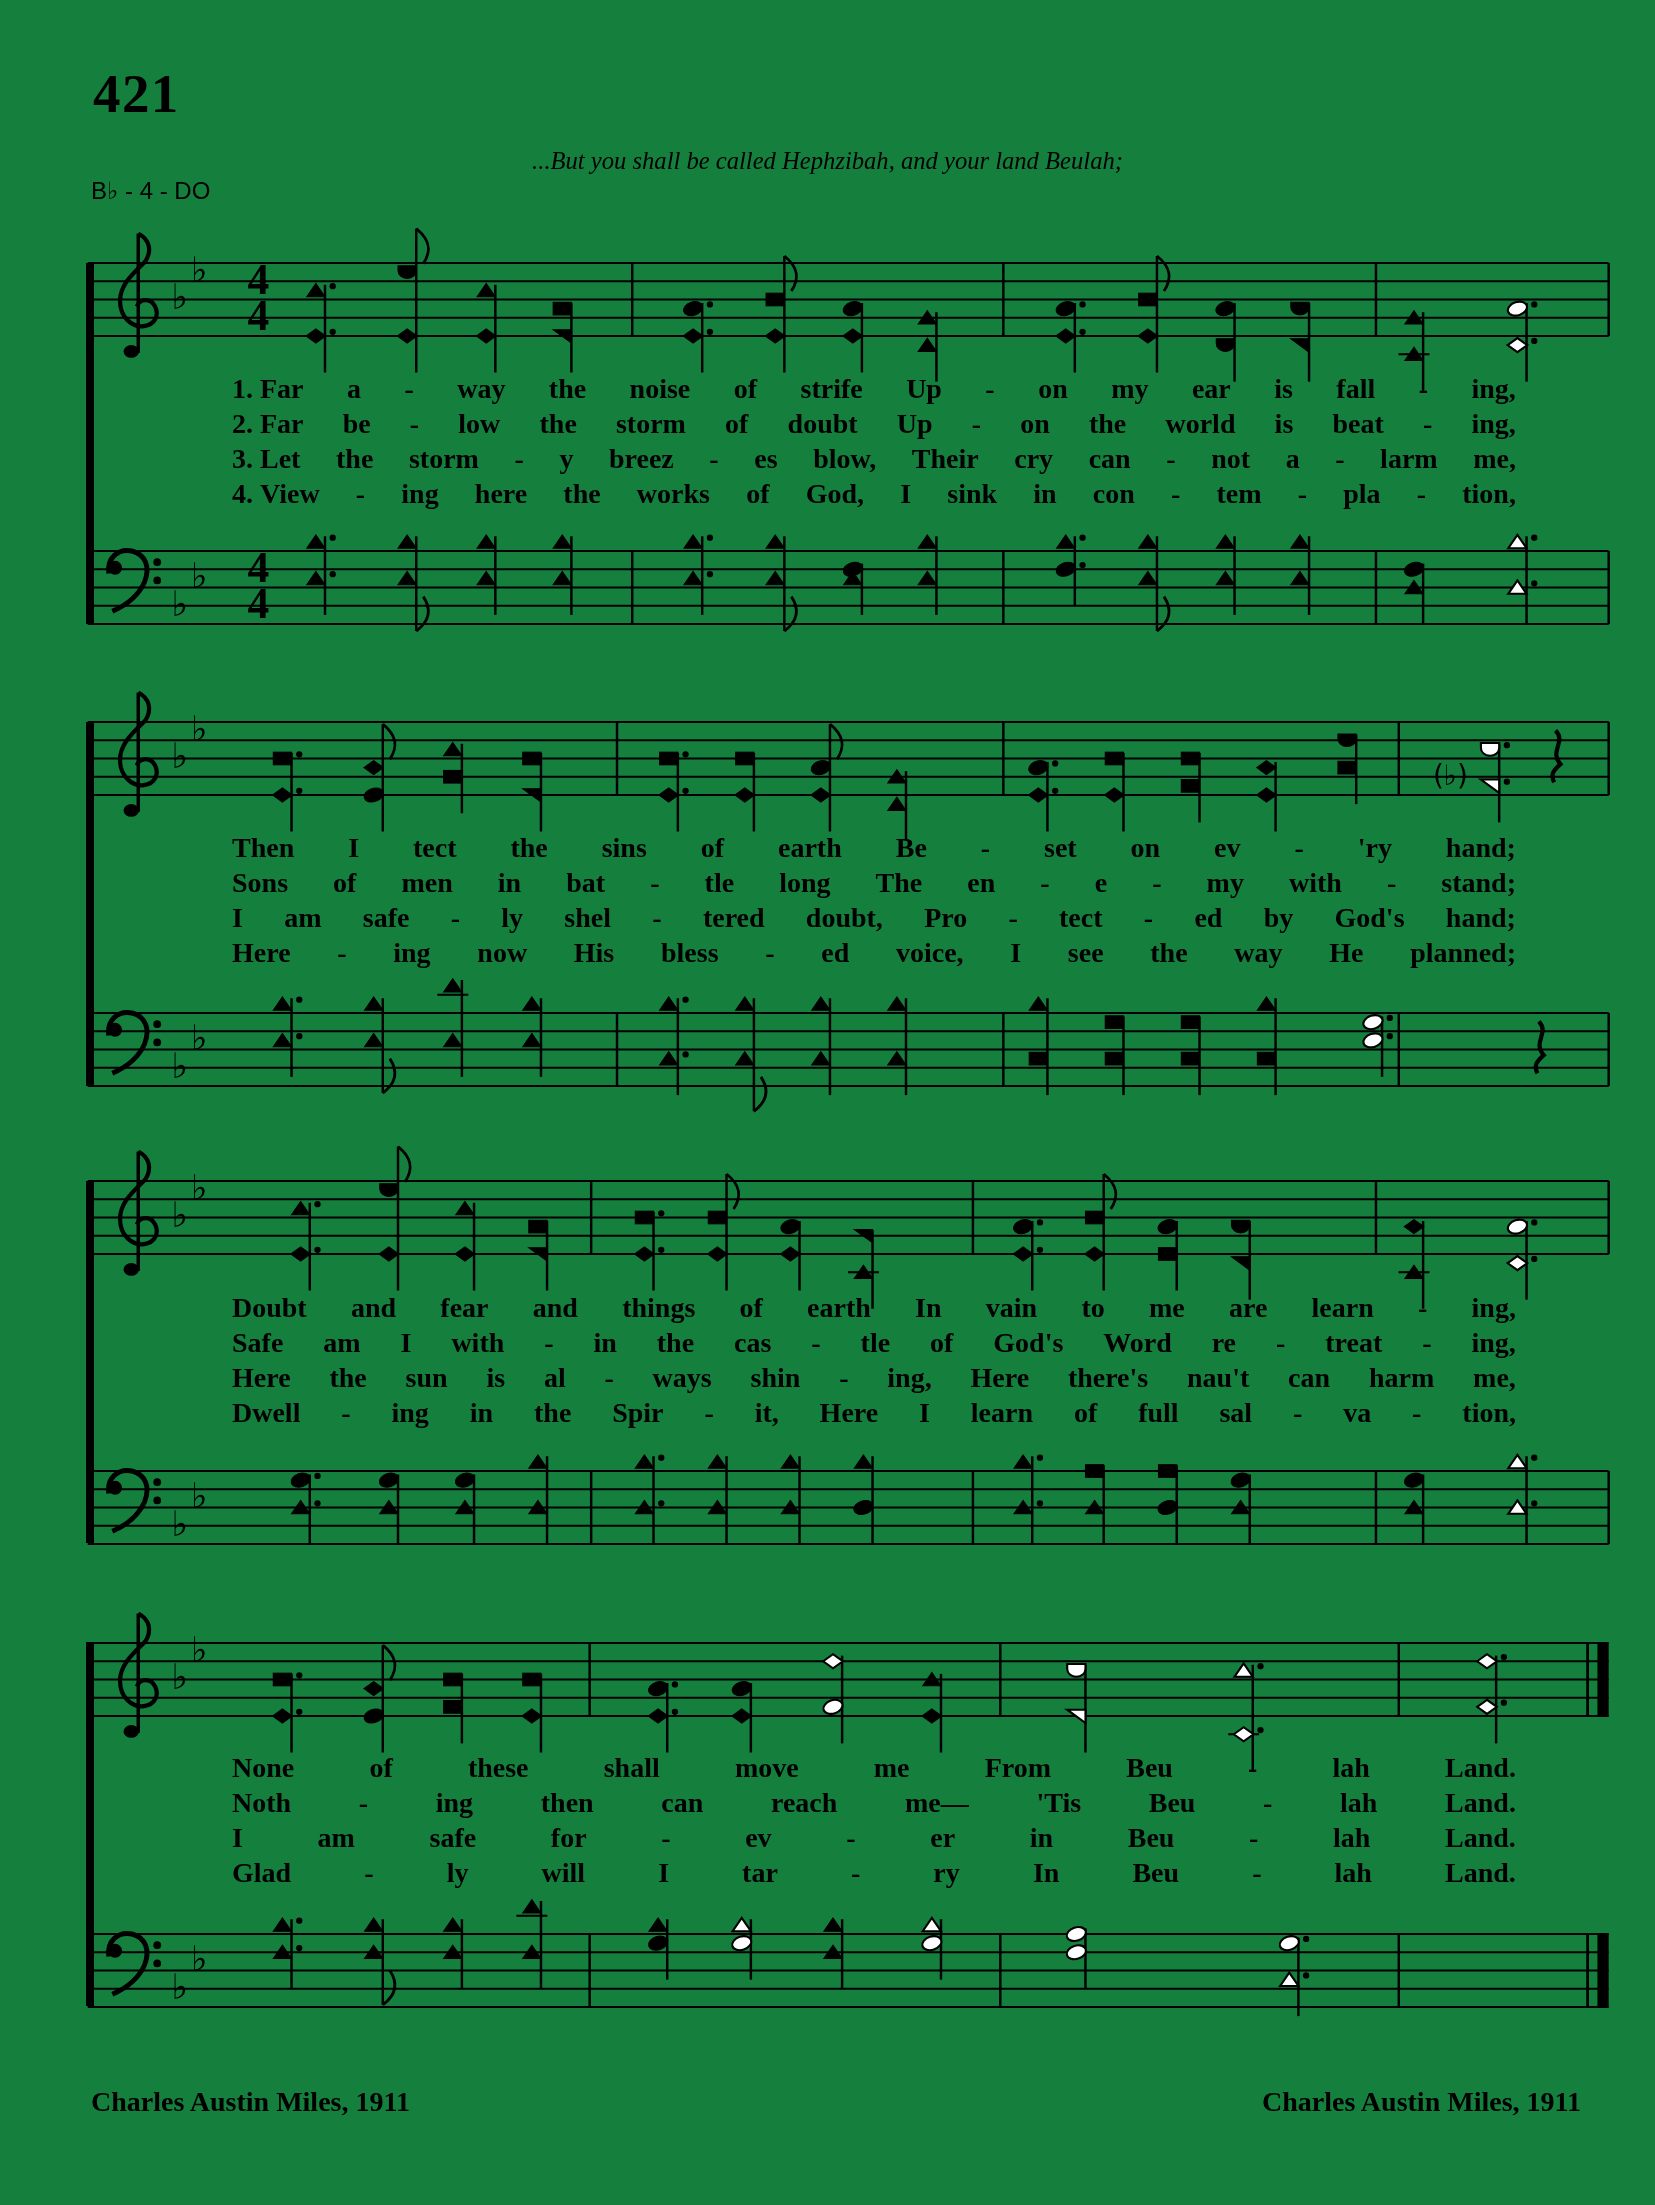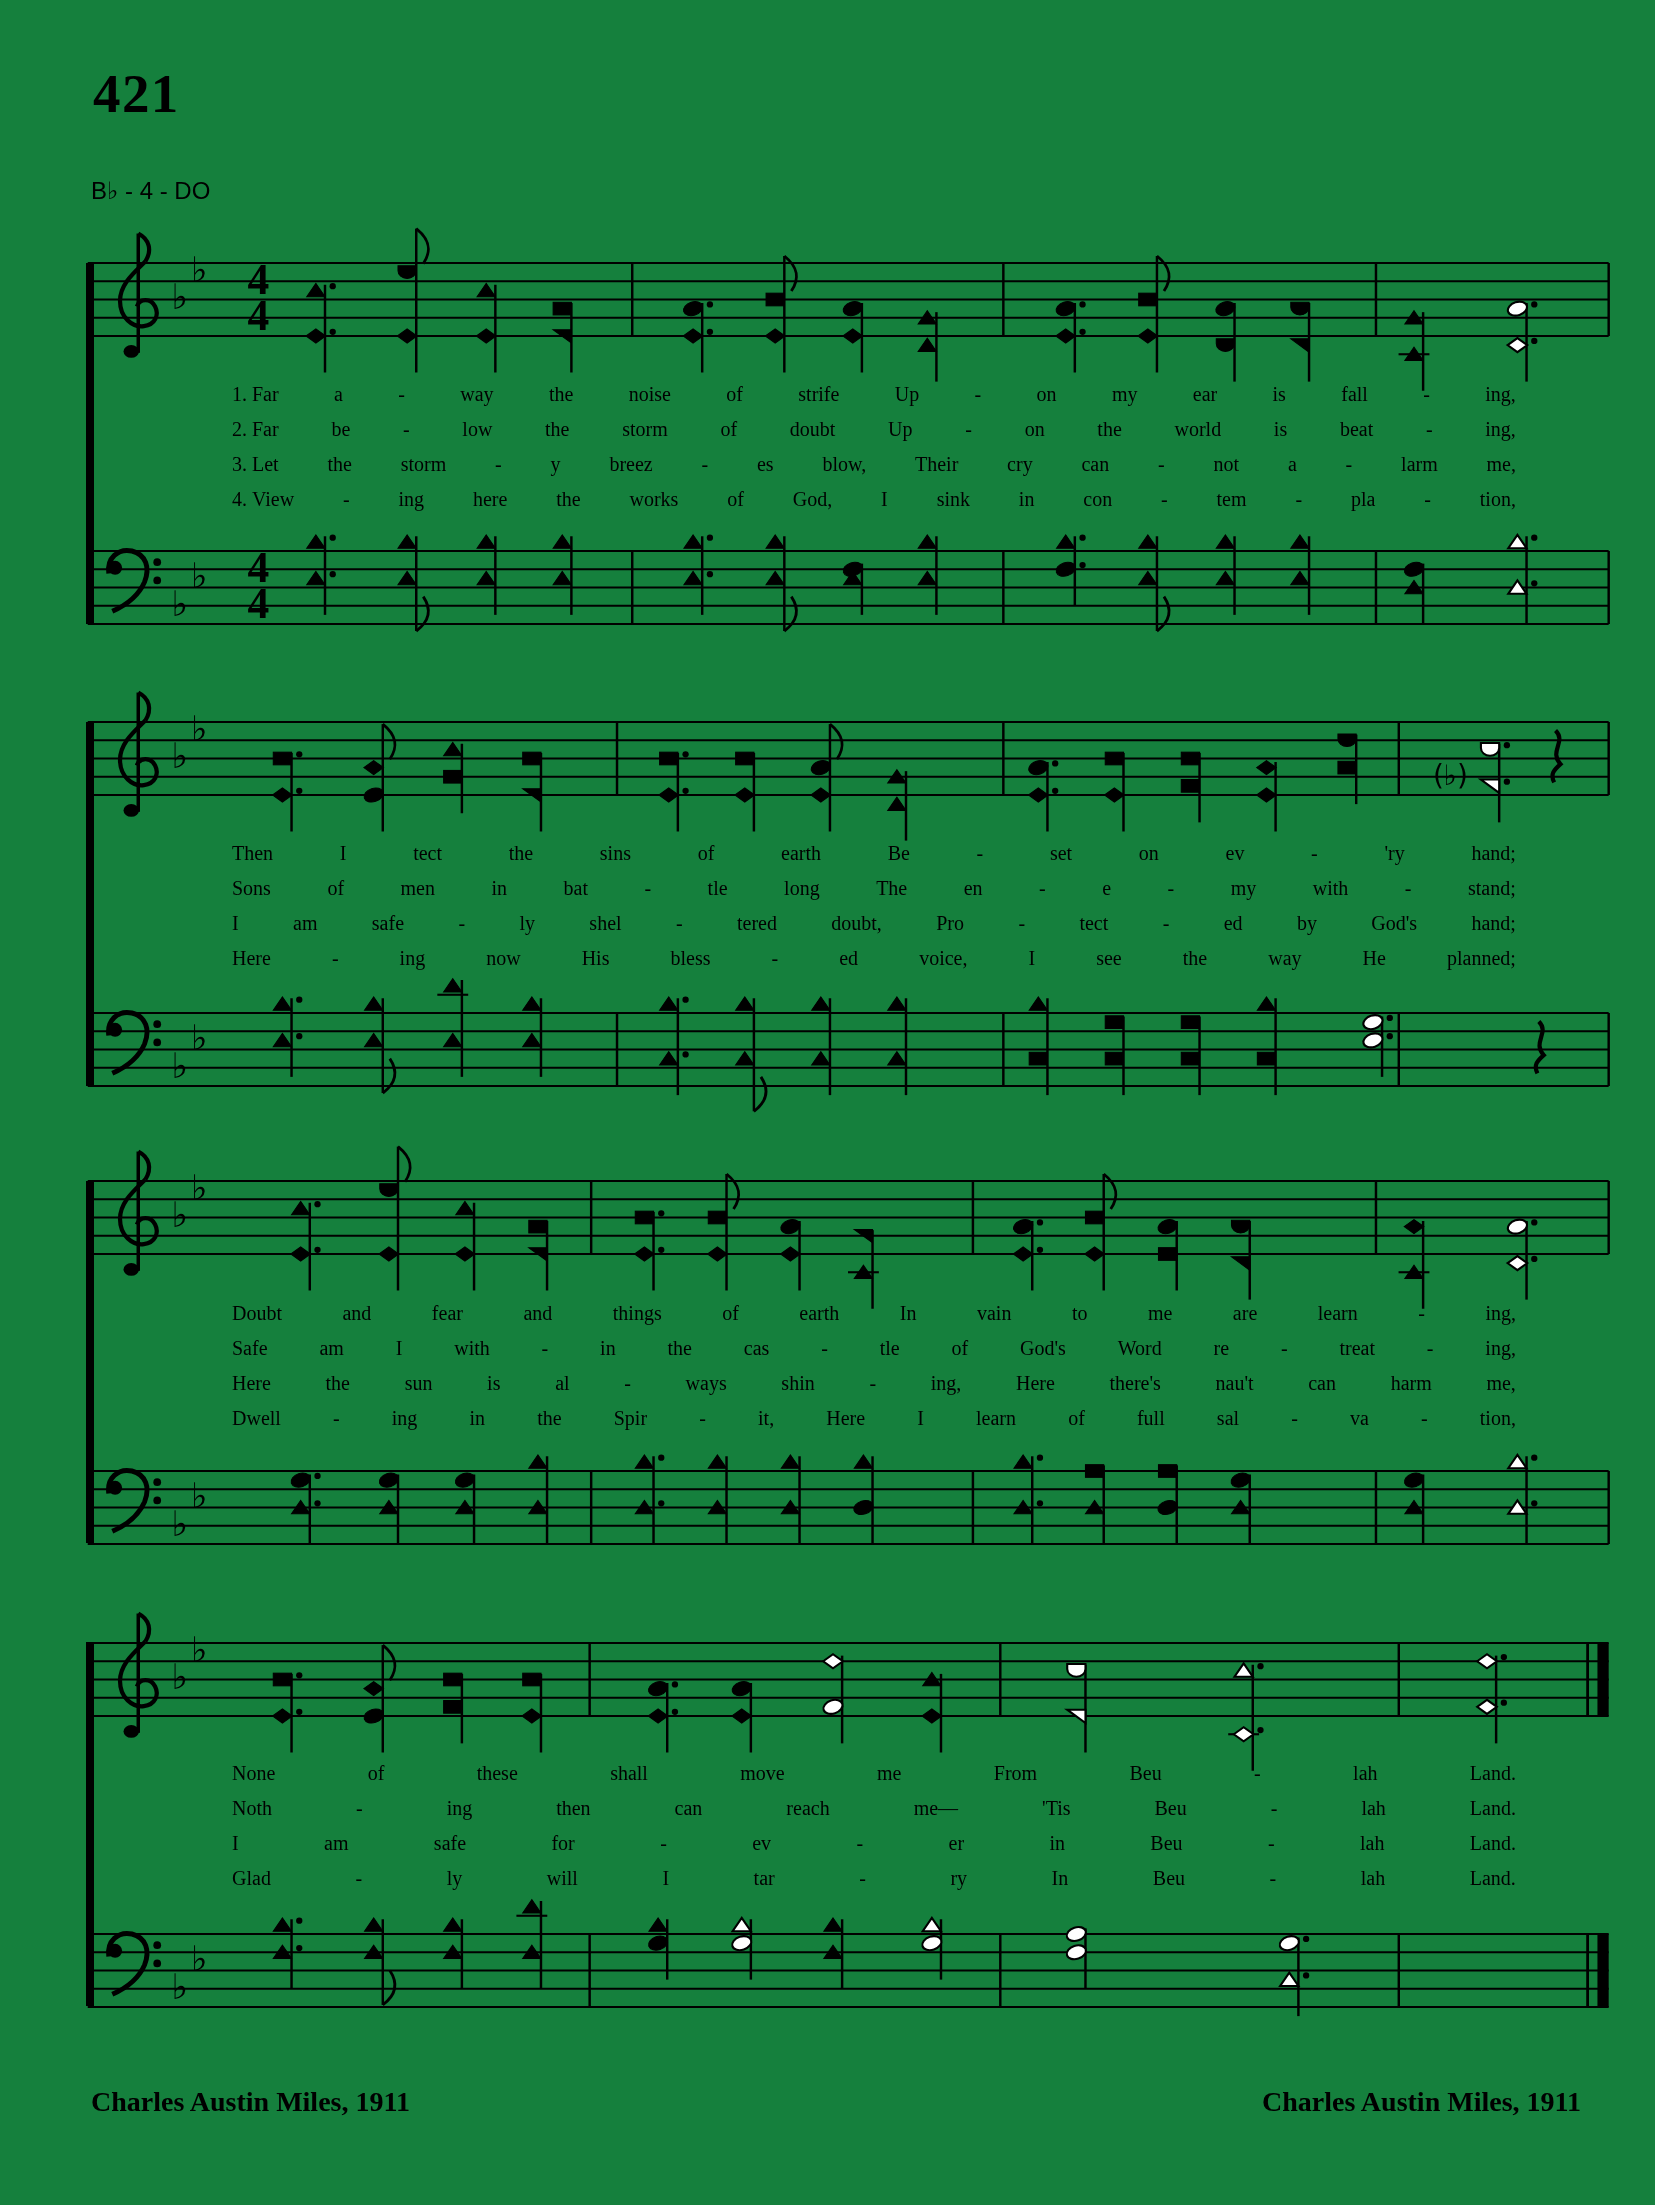--- a/index.html
+++ b/index.html
@@ -11,31 +11,32 @@
   .scripture1{position:absolute;left:0;top:147px;width:100%;text-align:center;
               font-size:24.6px;font-style:italic;}
   .scripture2{position:absolute;left:0;top:181px;width:100%;text-align:center;font-size:24.6px;}
   .scripture2 .it{font-style:italic;}
   .scripture2 .ref{font-style:normal;margin-left:9.8px;}
   .key-label{position:absolute;left:91px;top:177px;font-size:24px;
              font-family:"Liberation Sans","DejaVu Sans",sans-serif;}
   .staff-svg{position:absolute;left:0;pointer-events:none;}
   .sysbar{position:absolute;width:7.7px;background:#000;}
   .lyrics-block{position:absolute;left:232px;width:1284px;}
-  .lyric-line{display:flex;justify-content:space-between;align-items:flex-end;
-              height:35px;font-size:20px;white-space:pre;}
+  .lyric-line{display:flex;justify-content:space-between;align-items:center;
+              height:35px;font-size:28px;white-space:pre;font-weight:bold;}
   .lyric-line span{display:inline-block;}
   .footer-left{position:absolute;left:91px;top:2086px;font-size:28px;font-weight:bold;}
   .footer-right{position:absolute;right:74px;top:2086px;font-size:28px;font-weight:bold;}
 </style>
 </head>
 <body>
 
 <div id="page">
   <div class="hymn-number">421</div>
+  <div class="scripture1">...But you shall be called Hephzibah, and your land Beulah;</div>
   <div class="key-label">B♭ - 4 - DO</div>
 
   <div id="score">
       <div class="sysbar" style="left: 86px; top: 263px; height: 361px;"></div>
       <svg class="staff-svg" width="1655" height="239" viewBox="0 0 2358 340" style="top: 180px;">
         <line x1="125" y1="118" x2="2292" y2="118" stroke="#000" stroke-width="2.6"></line>
         <line x1="125" y1="144" x2="2292" y2="144" stroke="#000" stroke-width="2.6"></line>
         <line x1="125" y1="170" x2="2292" y2="170" stroke="#000" stroke-width="2.6"></line>
         <line x1="125" y1="196" x2="2292" y2="196" stroke="#000" stroke-width="2.6"></line>
         <line x1="125" y1="222" x2="2292" y2="222" stroke="#000" stroke-width="2.6"></line>

